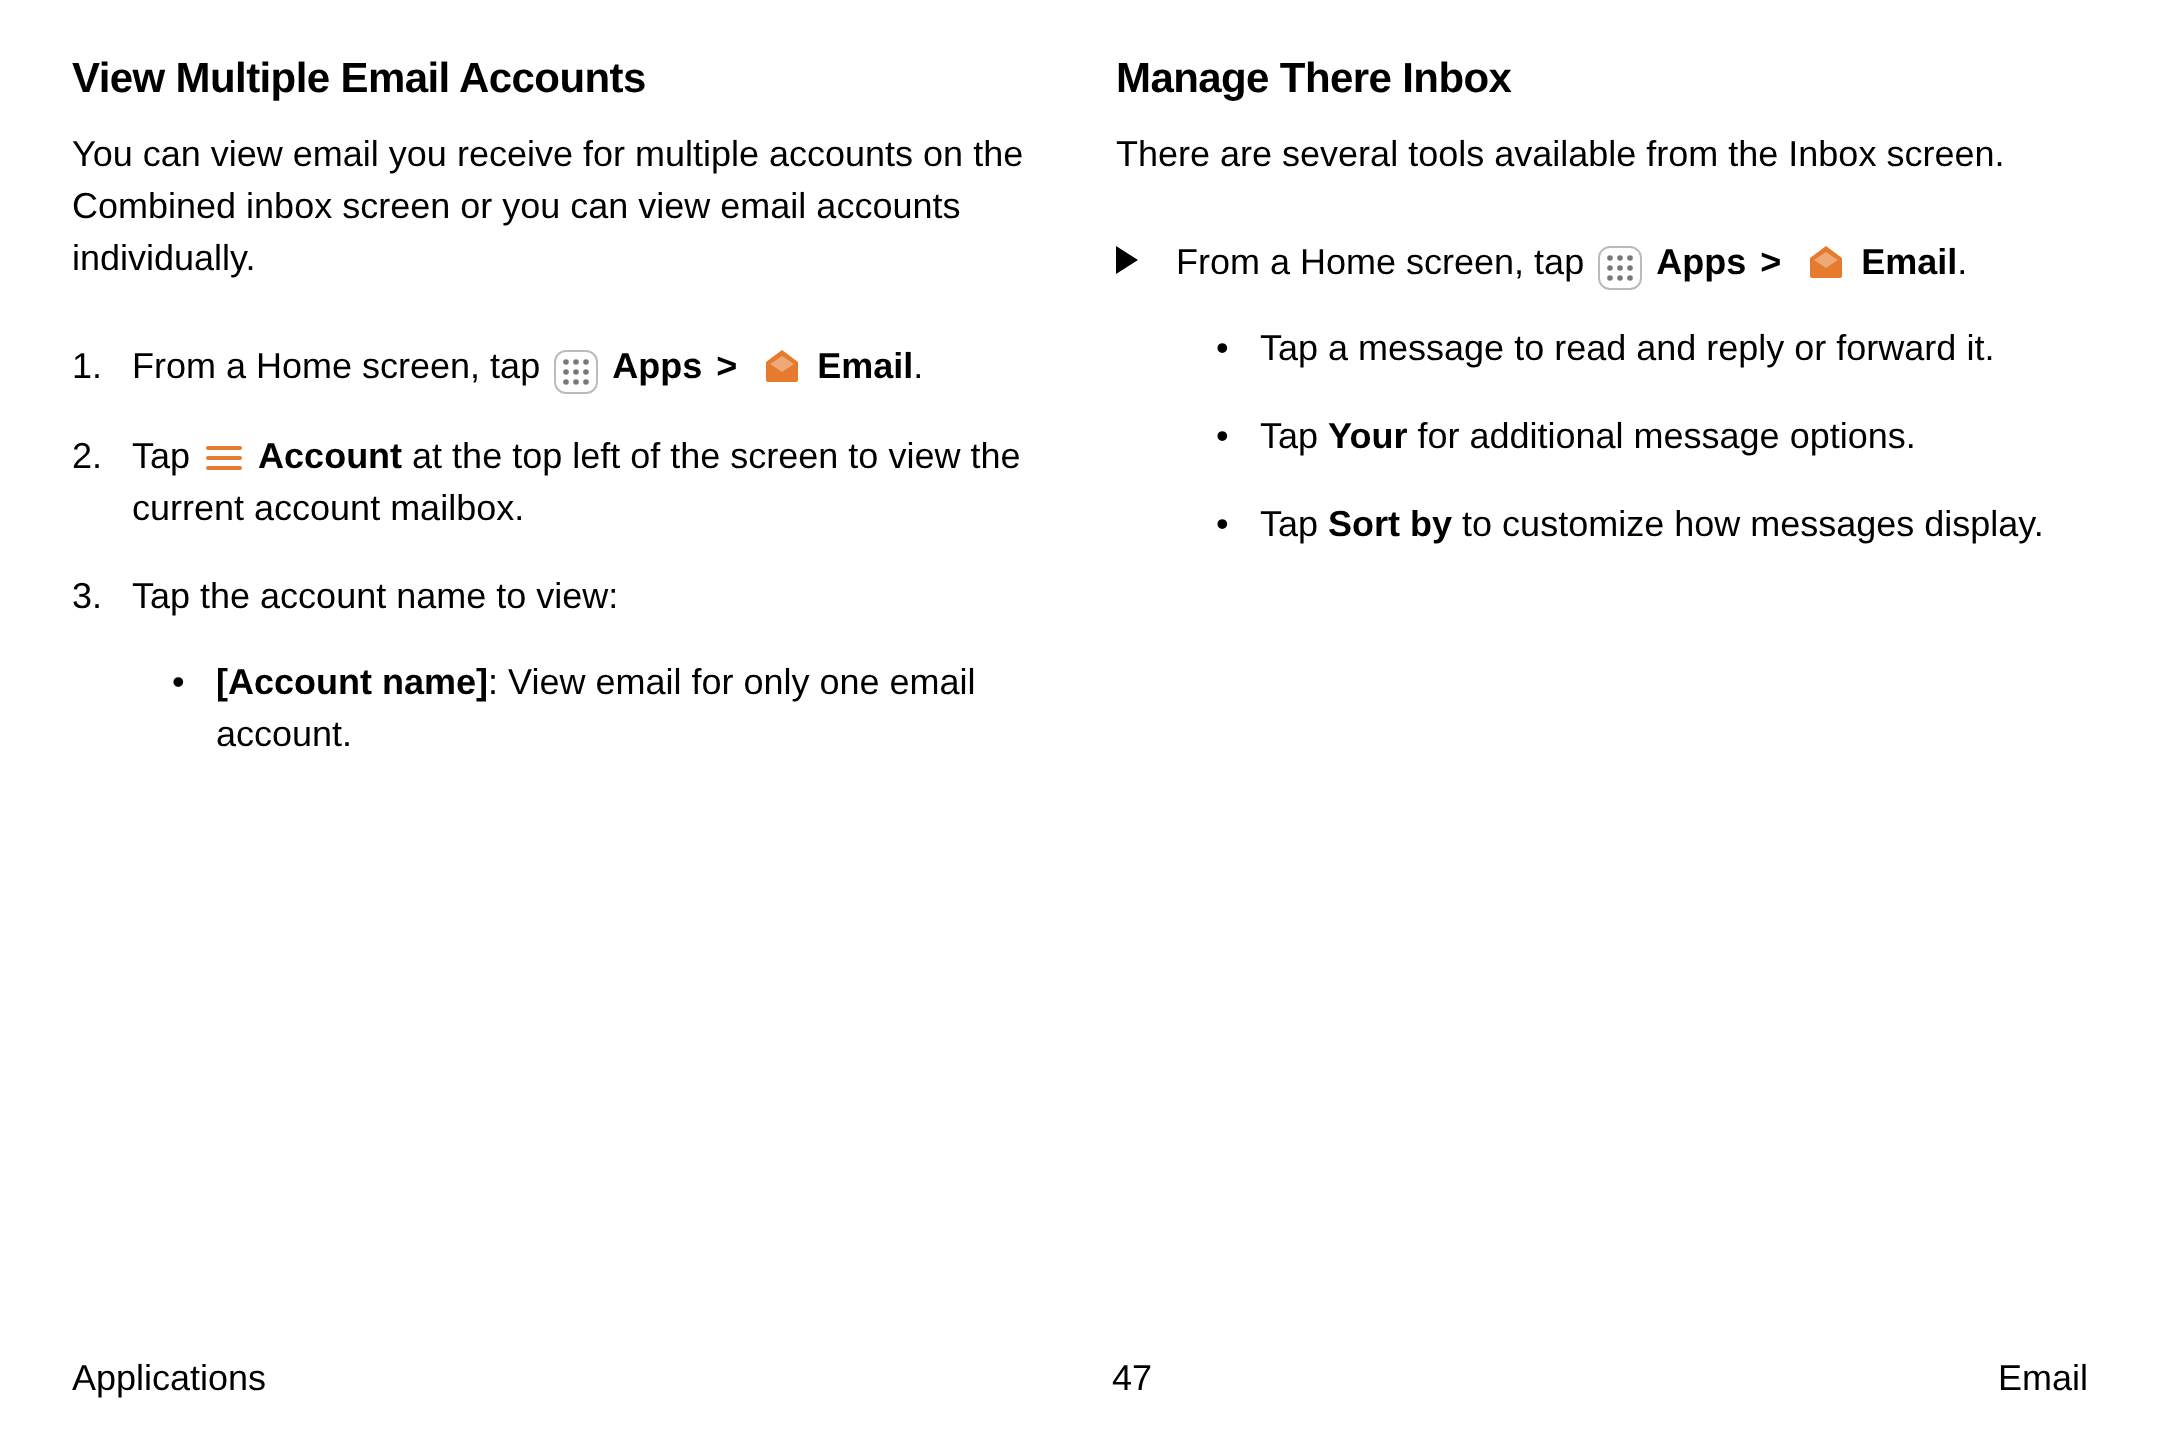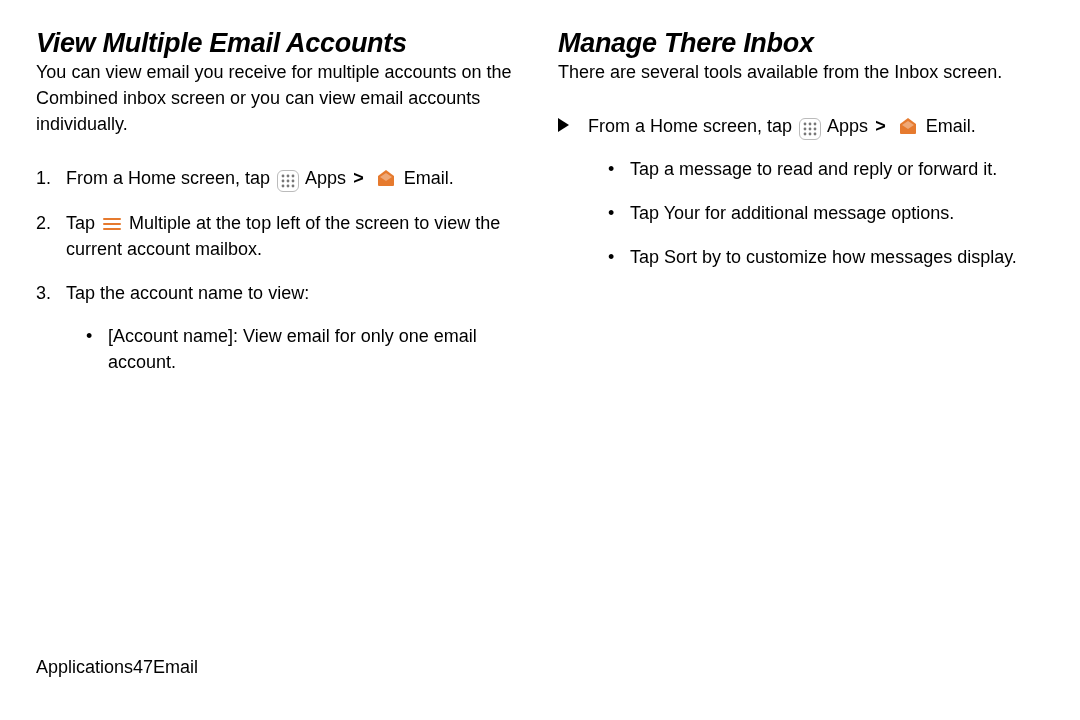--- a/index.html
+++ b/index.html
@@ -14,24 +14,24 @@
   }
   .columns {
     display: flex;
     gap: 36px;
   }
   .col {
     flex: 1;
     min-width: 0;
   }
   h2 {
-    font-size: 27px;
+    font-size: 21px;
     font-weight: 700;
+    margin-bottom: 12px;
     letter-spacing: -0.3px;
-    font-style: italic;
   }
   p.intro {
     font-size: 18px;
     line-height: 1.45;
     margin-bottom: 28px;
   }
   ol.steps {
     list-style: none;
     counter-reset: step;
     padding-left: 0;
@@ -116,27 +116,28 @@
     display: inline-flex;
     align-items: center;
     justify-content: center;
     width: 20px; height: 18px;
     vertical-align: -3px;
     margin: 0 2px;
   }
   .icon-mailbox svg { width: 18px; height: 16px; }
   .footer {
     position: absolute;
-    bottom: 42px;
+    bottom: 20px;
     left: 36px;
     right: 36px;
     display: flex;
-    font-size: 18px;
-  }
-  b { font-weight: 400; }
+    justify-content: space-between;
+    font-size: 18px;
+  }
+  b { font-weight: 700; }
 </style>
 </head>
 <body>
 
 <div class="columns">
 
   <div class="col">
     <h2>View Multiple Email Accounts</h2>
     <p class="intro">You can view email you receive for multiple accounts on the Combined inbox screen or you can view email accounts individually.</p>
 
@@ -169,21 +170,21 @@
       <li>
         <span>Tap </span><span class="icon-mailbox">
             <svg viewBox="0 0 18 14">
               <g stroke="#e67a2e" stroke-width="2" stroke-linecap="round">
                 <line x1="1" y1="2" x2="17" y2="2"></line>
                 <line x1="1" y1="7" x2="17" y2="7"></line>
                 <line x1="1" y1="12" x2="17" y2="12"></line>
               </g>
             </svg>
           </span>
-        <b>Multiple</b><span> at the top left of the screen to view the current account mailbox.</span>
+        <b>Account</b><span> at the top left of the screen to view the current account mailbox.</span>
       </li>
 
       <li>
         <span>Tap the account name to view:</span>
         <ul class="sub">
           <li>
             <b>[Account name]</b><span>: View email for only one email account.</span>
           </li>
         </ul>
       </li>

